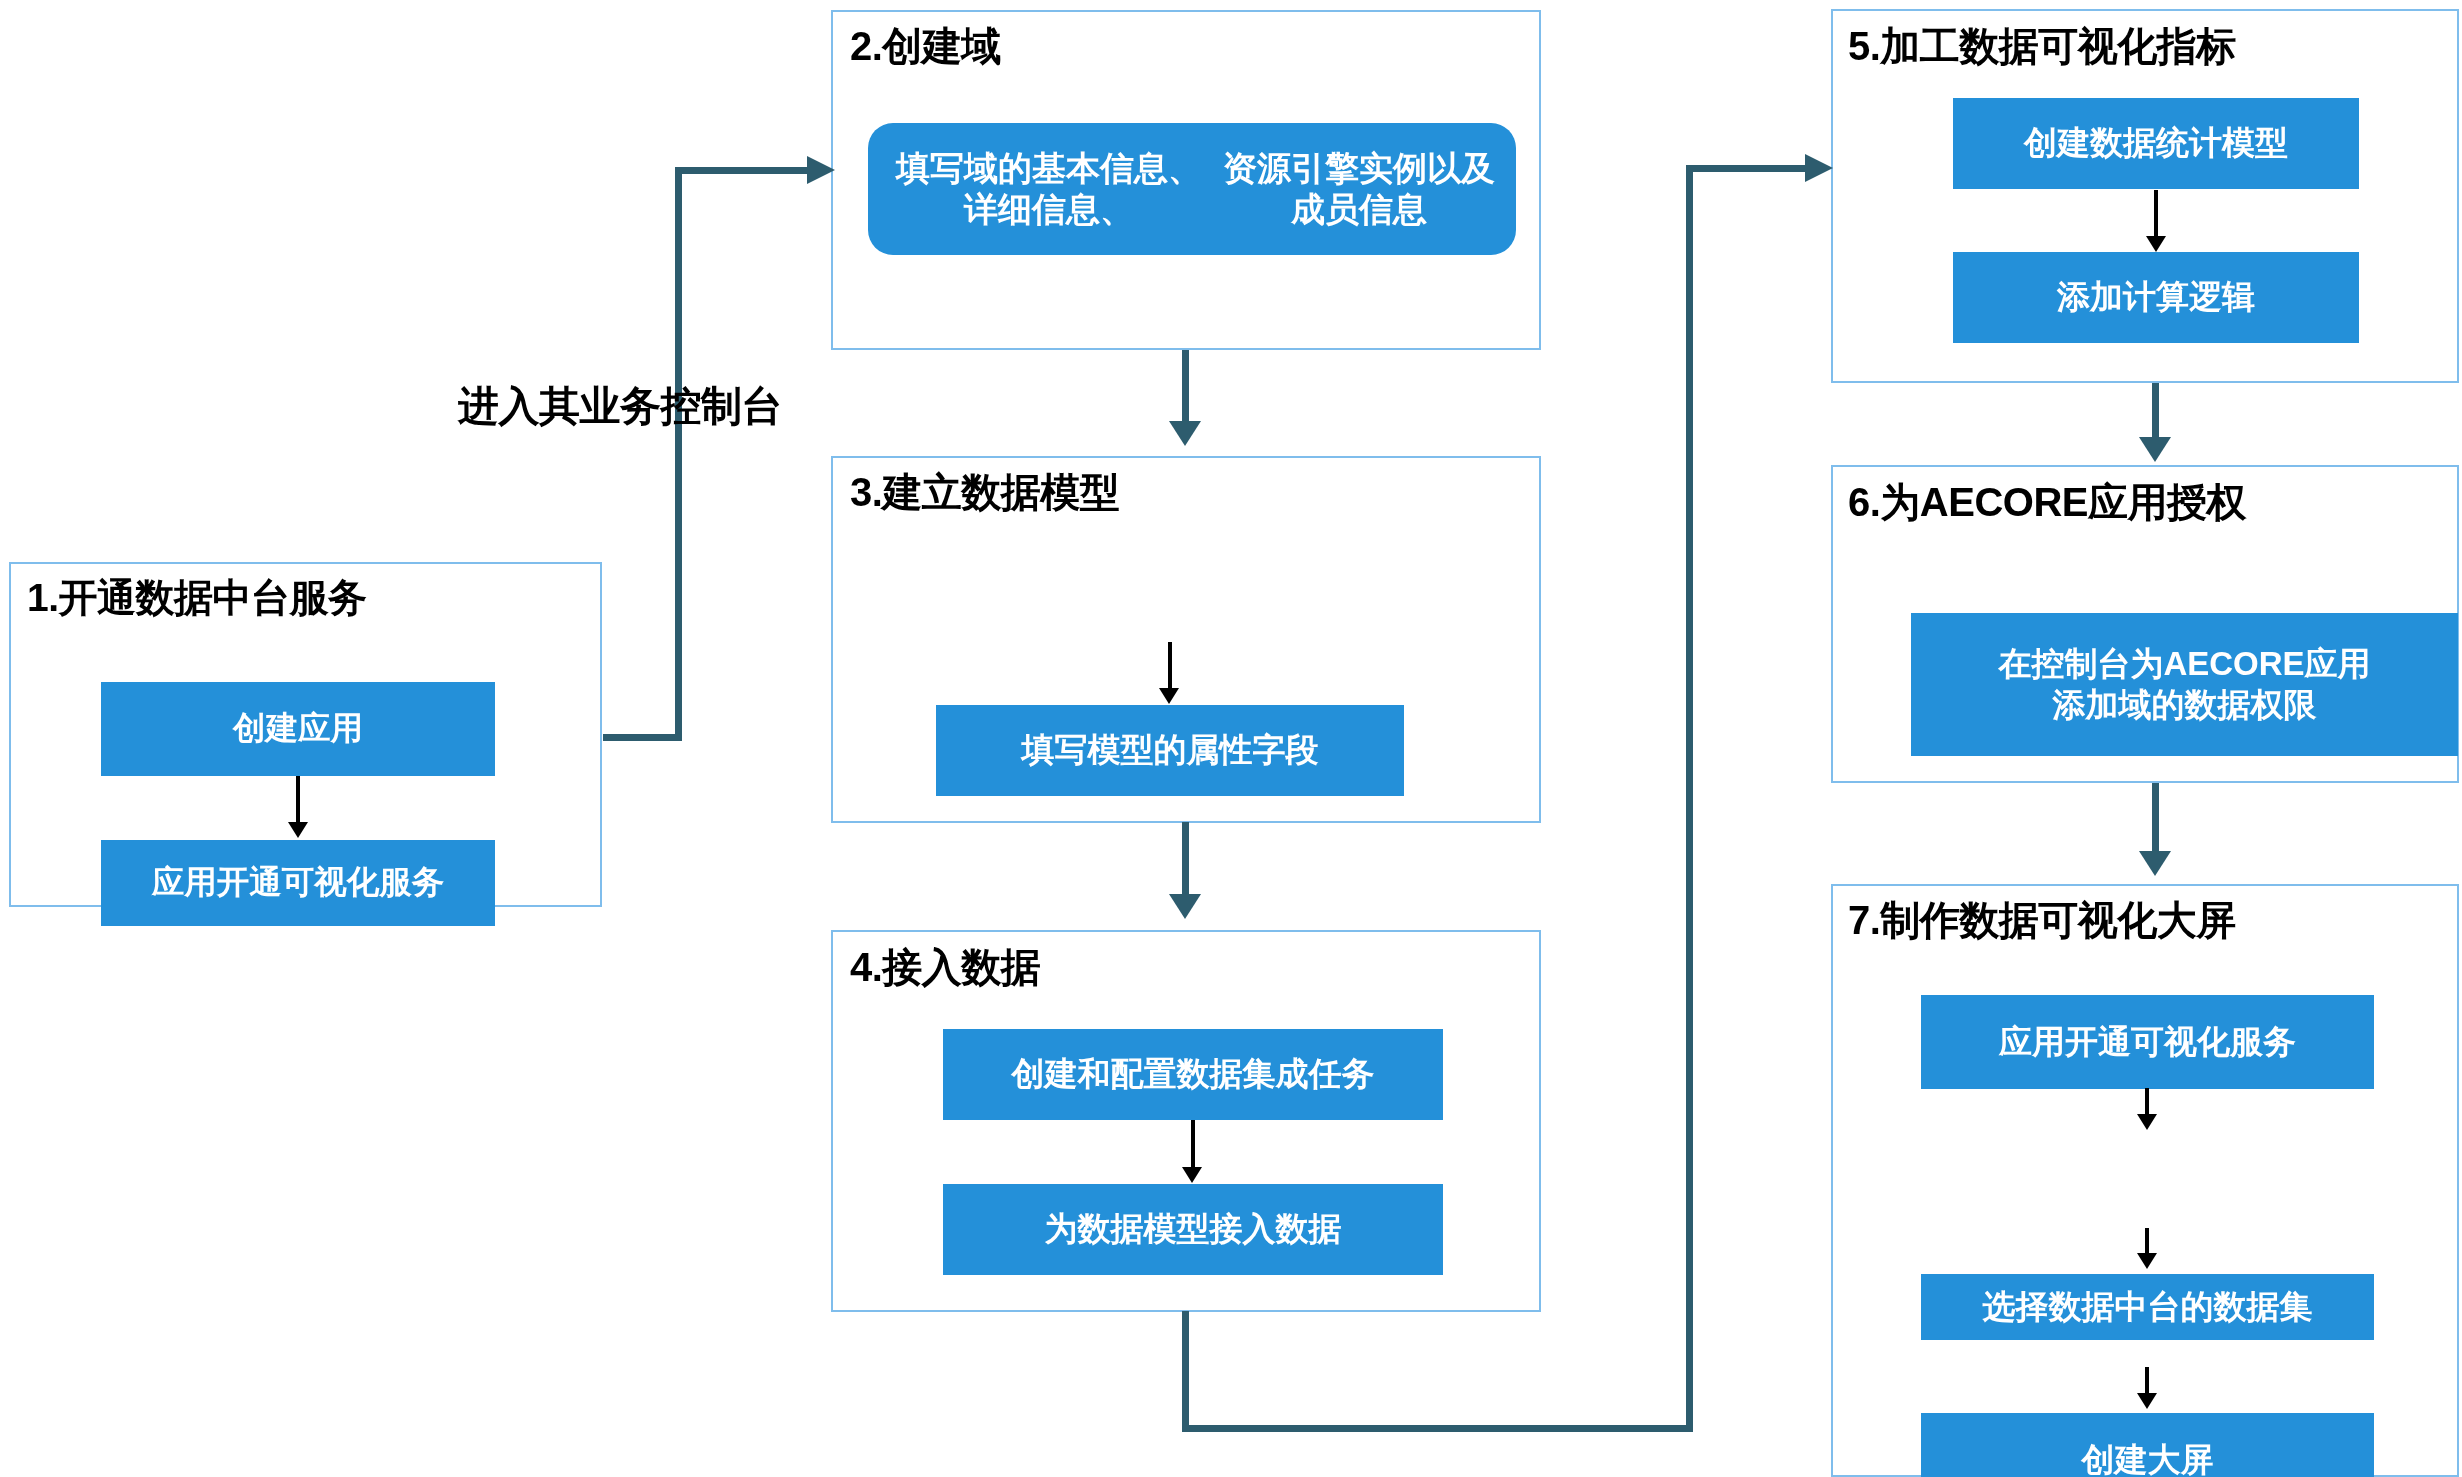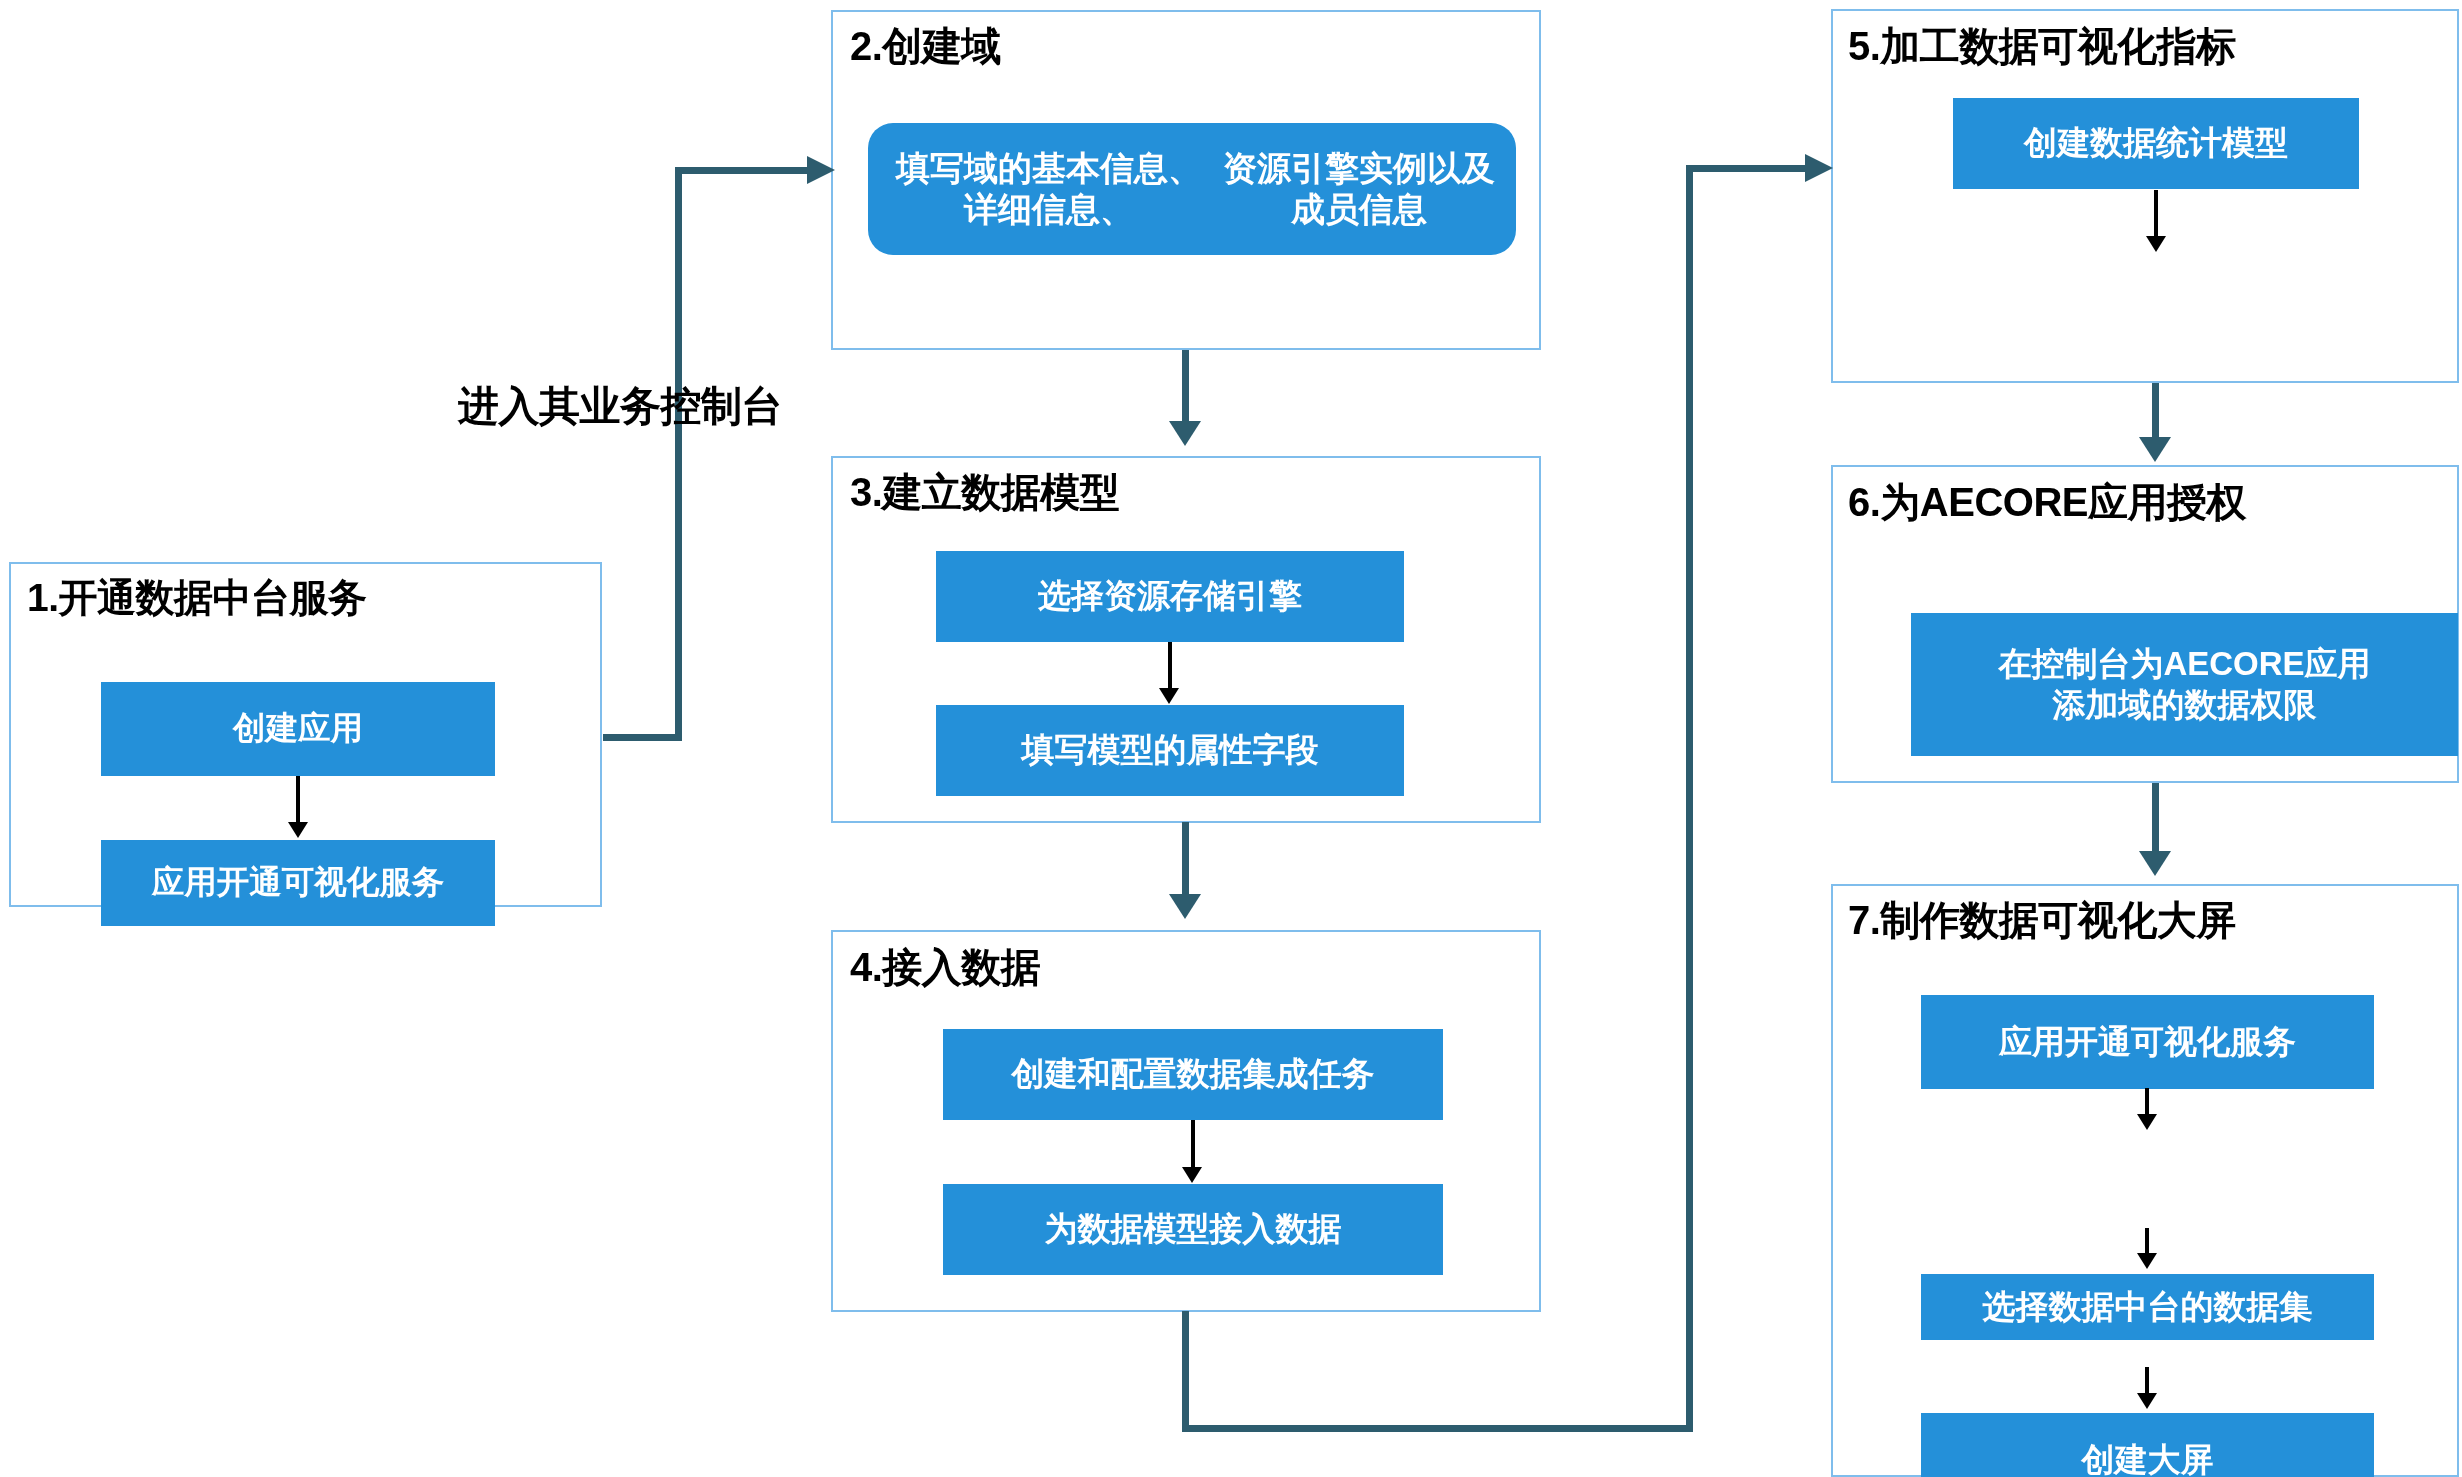--- a/index.html
+++ b/index.html
@@ -113,21 +113,20 @@
   <div class="panel-title" style="left:850px; top:18.7px; font-size:40px;">2.创建域</div>
 
   <div class="box" style="left:868px; top:123px; width:648px; height:132px; font-size:34px; border-radius:25px;">
     <span>填写域的基本信息、详细信息、</span>
     <span>资源引擎实例以及成员信息</span>
   </div>
 
   <div class="panel" style="left:831px; top:456px; width:710px; height:367px;"></div>
   <div class="panel-title" style="left:850px; top:465px; font-size:40px;">3.建立数据模型</div>
 
-  <div class="box" style="left:936px; top:551px; width:468px; height:91px; font-size:33px;">选择资源存储引擎</div>
 
   <div class="arrow-v" style="left:1168px; top:642px; width:3.9px; height:55px;"></div>
   <div class="arrow-head-down" style="left:1159px; top:688px;"></div>
 
   <div class="box" style="left:936px; top:705px; width:468px; height:91px; font-size:33px;">填写模型的属性字段</div>
 
   <div class="panel" style="left:831px; top:930px; width:710px; height:382px;"></div>
   <div class="panel-title" style="left:850px; top:940px; font-size:40px;">4.接入数据</div>
 
   <div class="box" style="left:943px; top:1029px; width:500px; height:91px; font-size:33px;">创建和配置数据集成任务</div>
@@ -138,20 +137,21 @@
   <div class="box" style="left:943px; top:1184px; width:500px; height:91px; font-size:33px;">为数据模型接入数据</div>
 
   <div class="panel" style="left:1831px; top:8.9px; width:628px; height:374px;"></div>
   <div class="panel-title" style="left:1848px; top:18.7px; font-size:40px;">5.加工数据可视化指标</div>
 
   <div class="box" style="left:1953px; top:98px; width:406px; height:91px; font-size:33px;">创建数据统计模型</div>
 
   <div class="arrow-v" style="left:2154px; top:190px; width:3.9px; height:55px;"></div>
   <div class="arrow-head-down" style="left:2146px; top:236px;"></div>
 
+  <div class="box" style="left:1953px; top:252px; width:406px; height:91px; font-size:33px;">添加计算逻辑</div>
 
   <div class="panel" style="left:1831px; top:465px; width:628px; height:318px;"></div>
   <div class="panel-title" style="left:1848px; top:475px; font-size:40px;">6.为AECORE应用授权</div>
 
   <div class="box" style="left:1911px; top:613px; width:547px; height:143px; font-size:33px; flex-direction:column;">
     <span>在控制台为AECORE应用</span>
     <span>添加域的数据权限</span>
   </div>
 
   <div class="panel" style="left:1831px; top:884px; width:628px; height:593px;"></div>

